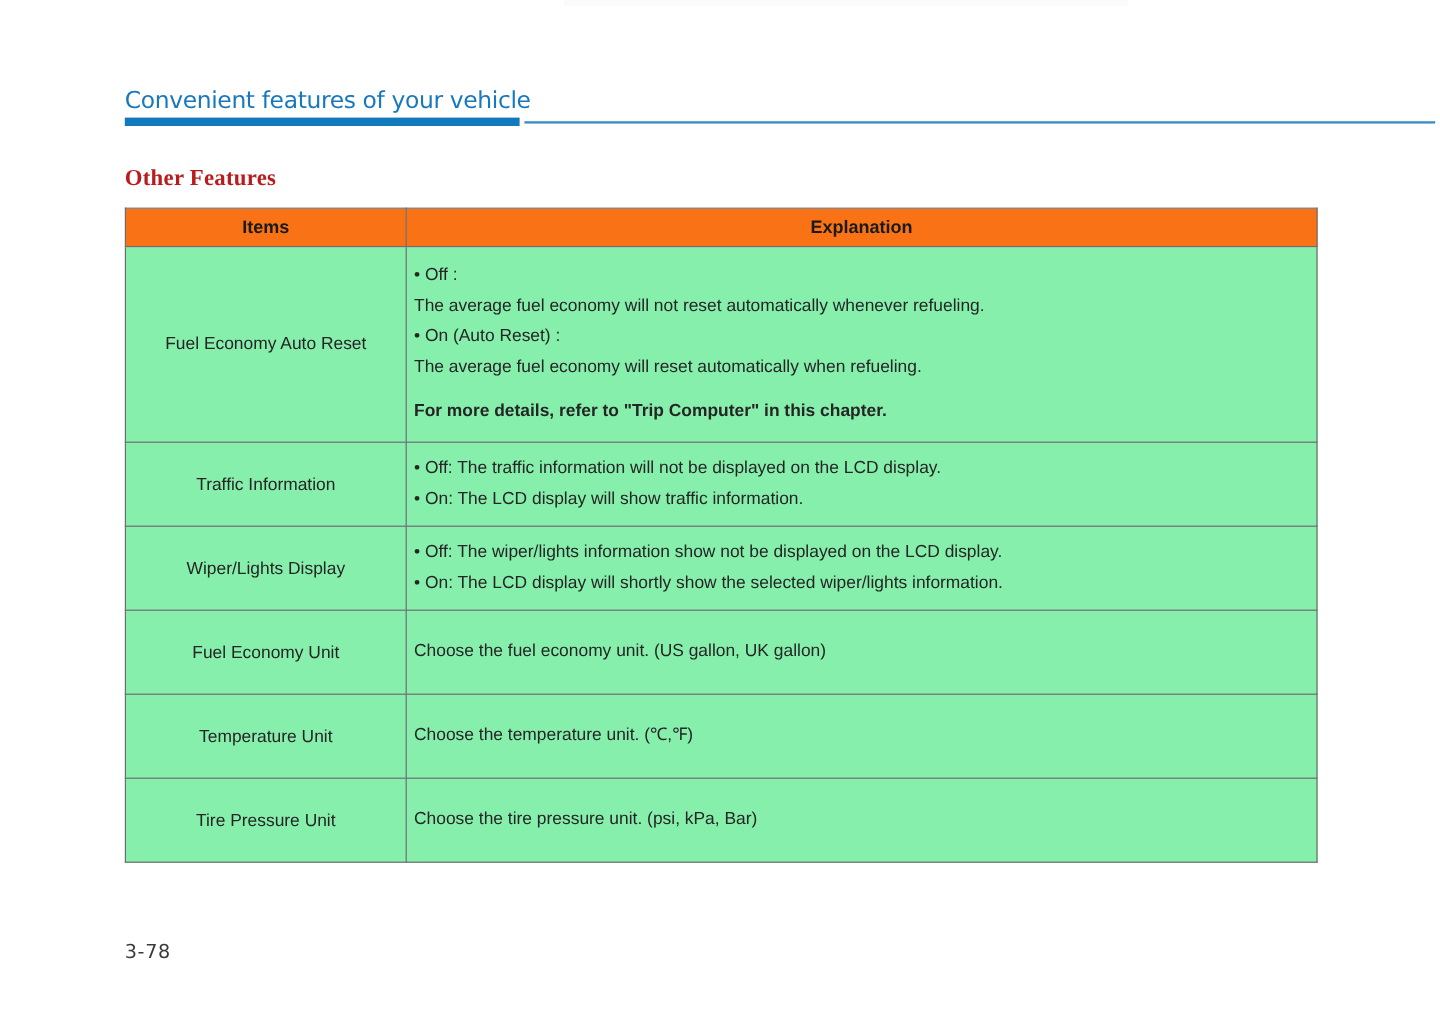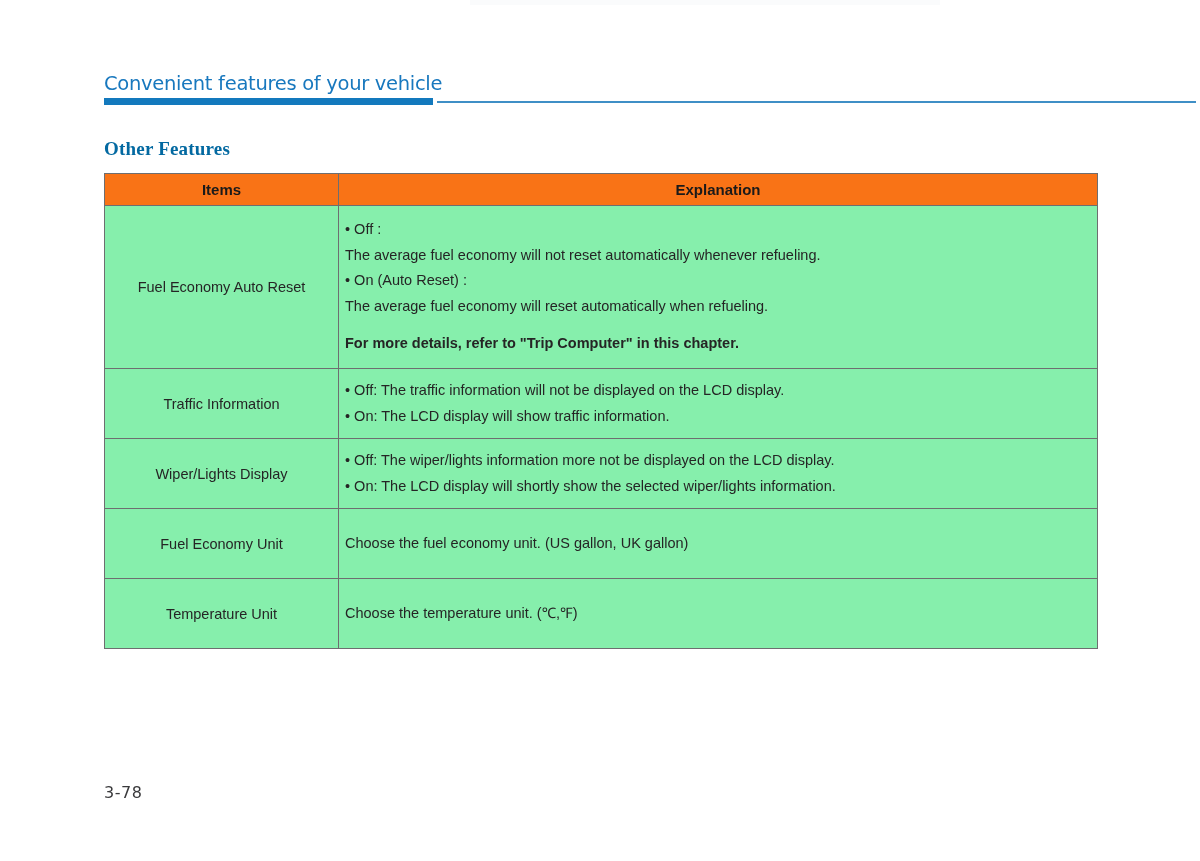--- a/index.html
+++ b/index.html
@@ -66,21 +66,21 @@
   }
 
   
   .section-heading {
     position: absolute;
     left: 104px;
     top: 138px;
     font-family: "Liberation Serif", serif;
     font-weight: bold;
     font-size: 19px;
-    color: #0369a1;
+    color: #b91c1c;
     letter-spacing: 0.2px;
   }
 
   
   .features-table {
     position: absolute;
     left: 104px;
     top: 173px;
     width: 993px;
     border-collapse: collapse;
@@ -196,36 +196,42 @@
       <td class="item-cell">Traffic Information</td>
       <td class="expl-cell">
         <div class="line">• Off: The traffic information will not be displayed on the LCD display.</div>
         <div class="line">• On: The LCD display will show traffic information.</div>
       </td>
     </tr>
 
     <tr class="row-wiper">
       <td class="item-cell">Wiper/Lights Display</td>
       <td class="expl-cell">
-        <div class="line">• Off: The wiper/lights information more not be displayed on the LCD display.</div>
+        <div class="line">• Off: The wiper/lights information show not be displayed on the LCD display.</div>
         <div class="line">• On: The LCD display will shortly show the selected wiper/lights information.</div>
       </td>
     </tr>
 
     <tr class="row-fuel-unit">
       <td class="item-cell">Fuel Economy Unit</td>
       <td class="expl-cell">
         <div class="line">Choose the fuel economy unit. (US gallon, UK gallon)</div>
       </td>
     </tr>
 
     <tr class="row-temp-unit">
       <td class="item-cell">Temperature Unit</td>
       <td class="expl-cell">
         <div class="line">Choose the temperature unit. (℃,℉)</div>
       </td>
     </tr>
 
+    <tr class="row-tire-unit">
+      <td class="item-cell">Tire Pressure Unit</td>
+      <td class="expl-cell">
+        <div class="line">Choose the tire pressure unit. (psi, kPa, Bar)</div>
+      </td>
+    </tr>
 
   </tbody>
 </table>
 
 <div class="page-number">3-78</div>
 
 </body></html>

